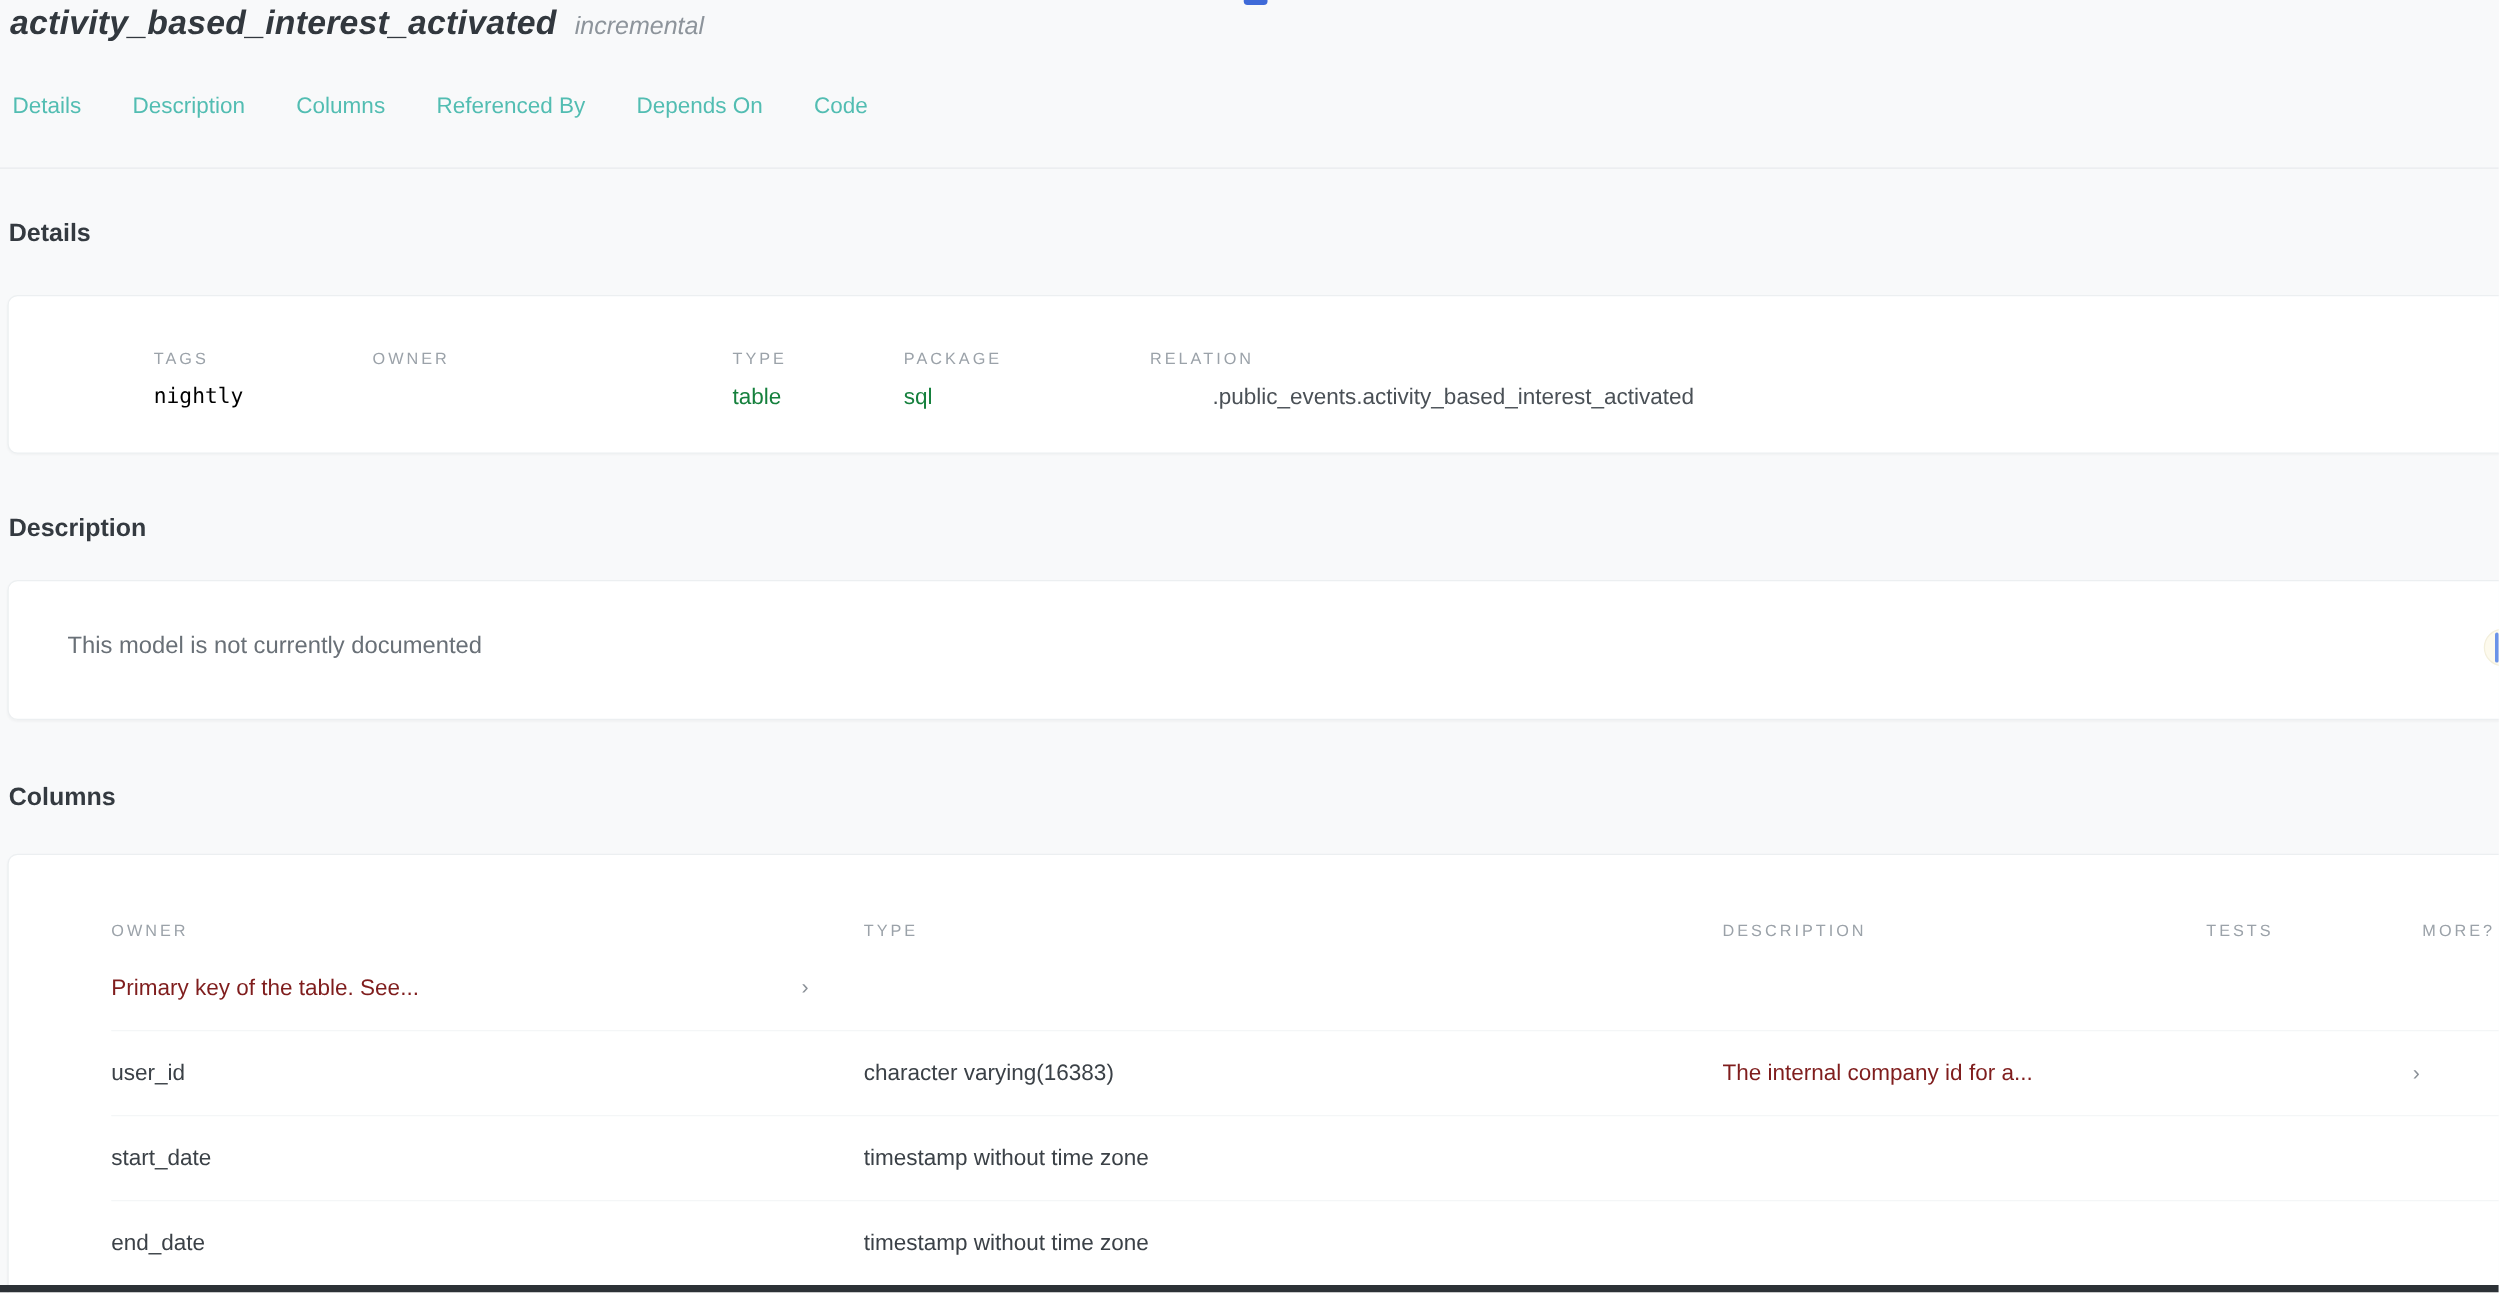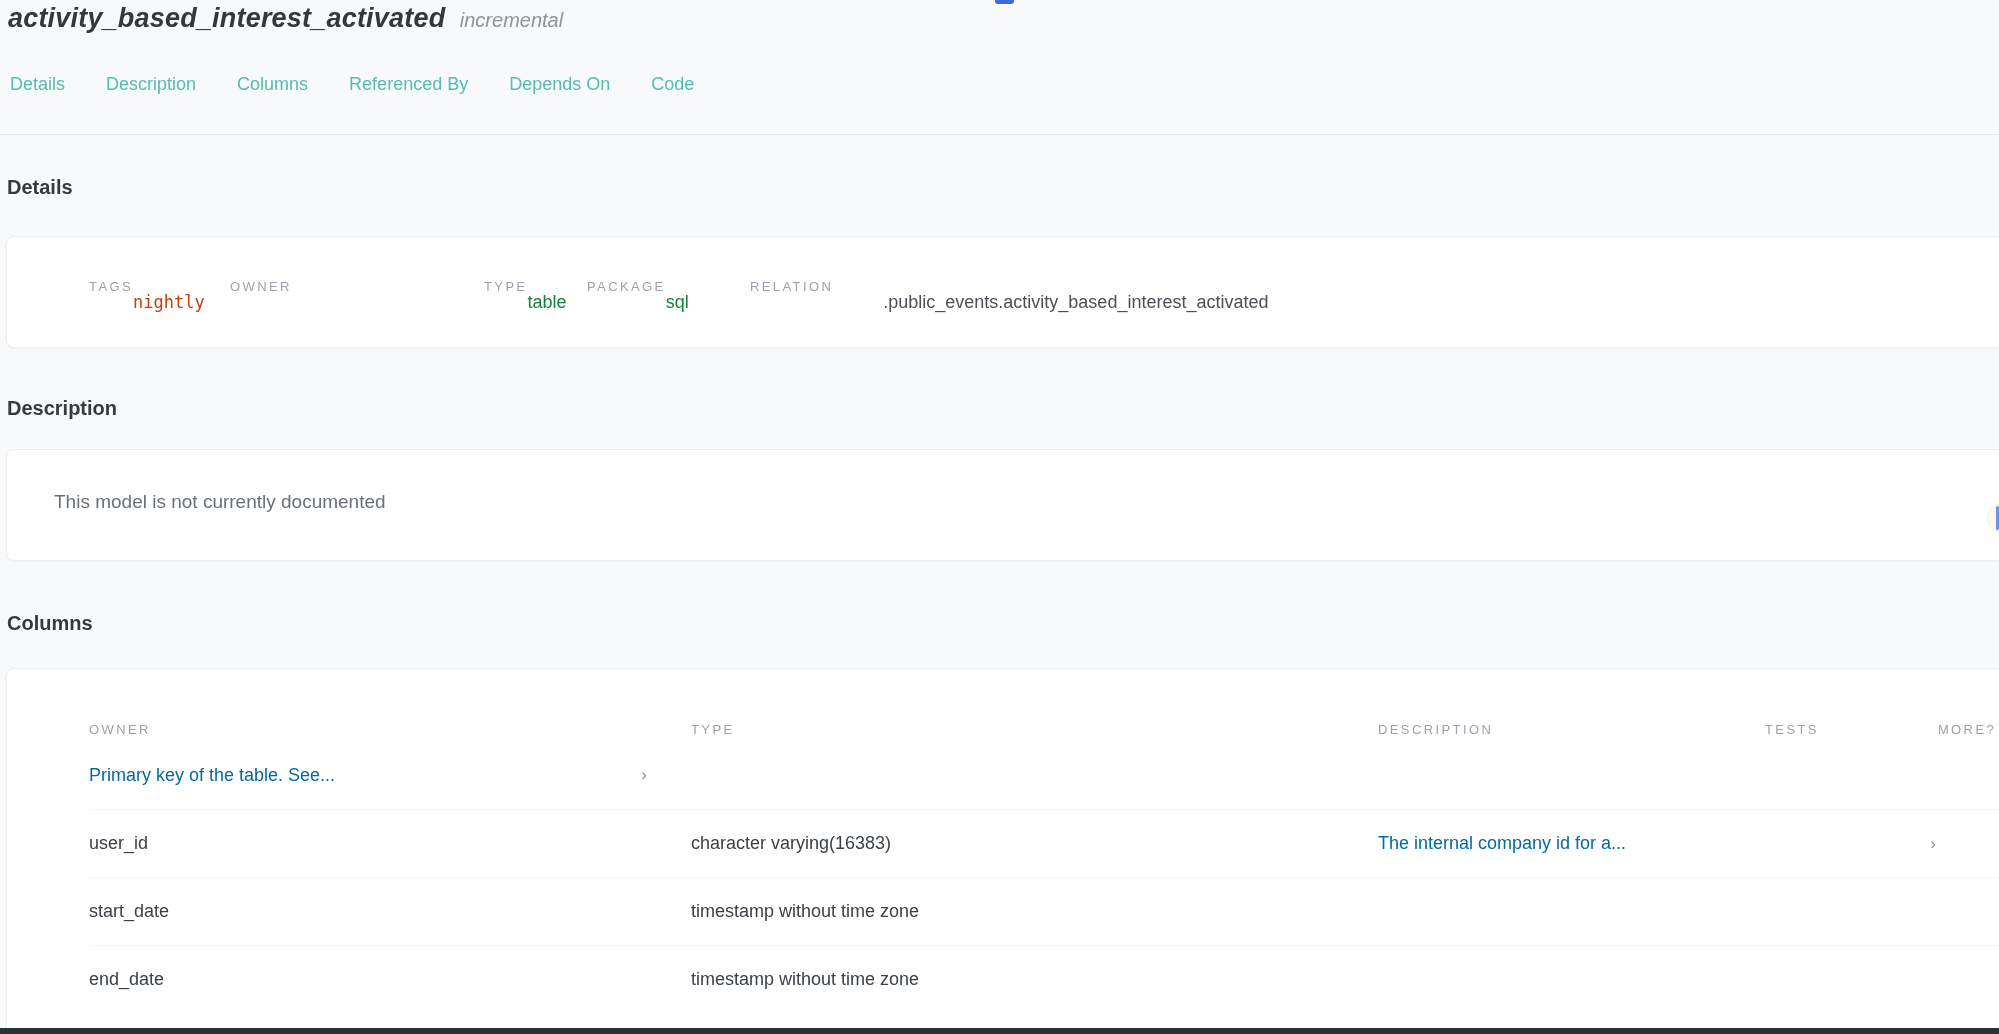--- a/index.html
+++ b/index.html
@@ -40,33 +40,33 @@
     background: #ffffff;
     border: 1px solid #eceff1;
     border-radius: 8px;
     margin-left: 6px;
     margin-right: -14px; 
     box-shadow: 0 1px 2px rgba(0,0,0,0.03);
   }
 
   
   .details-card { margin-top: 37px; padding: 42px 0 34px 82px; display: flex; }
-  .field { display: flex; flex-direction: row; }
+  .field { display: flex; flex-direction: column; margin-left: 34px; }
   .field-label, .th {
     font-size: 13px; color: #9ba2a9; letter-spacing: 2.4px; font-weight: normal;
   }
   .field-value { font-size: 18px; color: #15803d; margin-top: 13px; min-height: 21px; }
   .f-tags { width: 141px; }
   .f-owner { width: 254px; }
   .f-type { width: 103px; }
   .f-package { width: 184px; }
   .f-language { width: 163px; }
   .f-relation { flex: 1; }
   .f-relation .field-value { padding-left: 50px; color: #4a5056; }
-  .tag-value { font-family: "DejaVu Sans Mono", monospace; font-size: 17px; color: #c2410c; cursor: pointer; }
+  .tag-value { font-family: "DejaVu Sans Mono", monospace; font-size: 17px; color: #000000; cursor: pointer; }
 
   
   .desc-card { margin-top: 29px; padding: 41px 0 47px 47px; }
   .desc-text { font-size: 19px; color: #697077; }
 
   
   .edge-fab {
     position: absolute; left: 1987px; top: 503px; width: 30px; height: 30px;
     border-radius: 50%; background: #fdfaed; border: 1px solid #f3efdc;
   }
@@ -80,21 +80,21 @@
   .trow, .thead { display: flex; align-items: center; }
   .thead { height: 24px; }
   .trow { height: 68px; border-top: 1px solid #f4f6f7; cursor: pointer; }
   .thead + .trow { border-top: none; }
   .col-name { width: 602px; }
   .col-type { width: 687px; }
   .col-desc { width: 387px; }
   .col-tests { width: 125px; }
   .col-more { width: 86px; }
   .cell { font-size: 18px; color: #3b4147; }
-  .cell-desc { color: #0369a1; }
+  .cell-desc { color: #7f1d1d; }
   .cell-more { text-align: center; color: #8a9097; font-size: 17px; }
   .th-more { text-align: center; margin-left: 34px; }
 
   
   .bottom-strip {
     position: absolute; left: 0; bottom: 0; width: 100%; height: 6px;
     background: #2c3136;
   }
 </style>
 </head>

